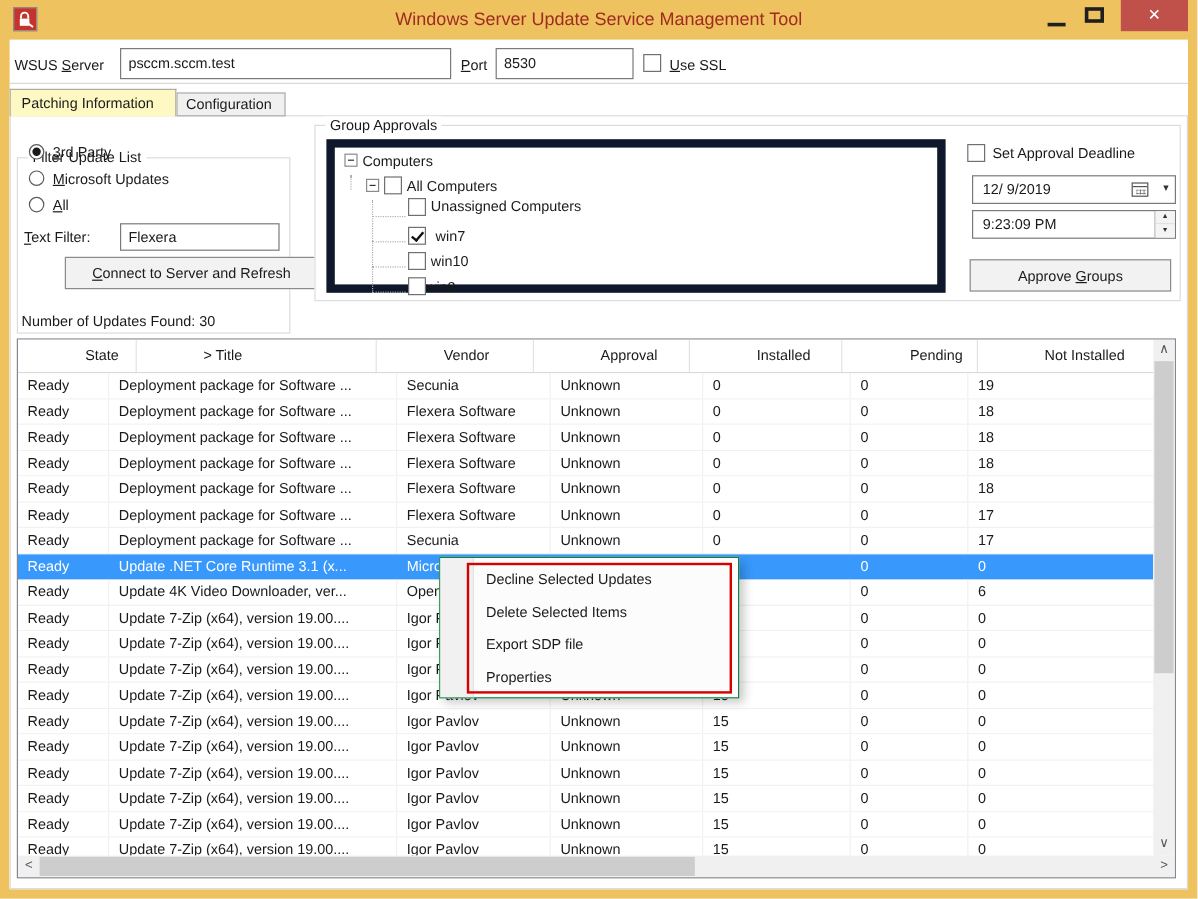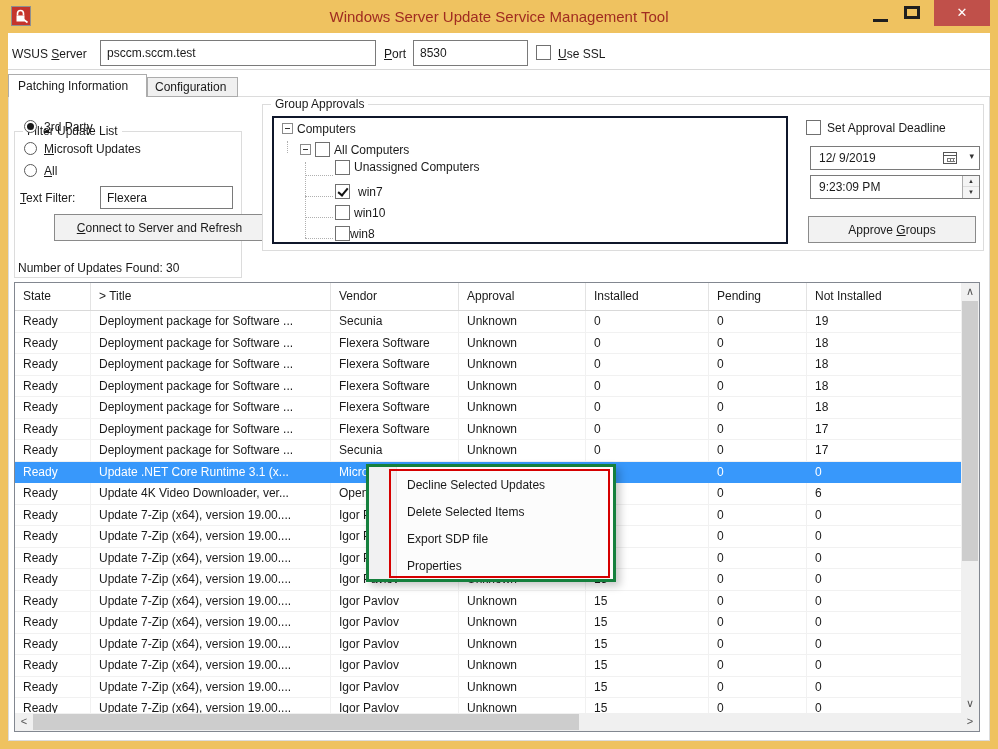--- a/index.html
+++ b/index.html
@@ -25,66 +25,66 @@
   .tbox { position:absolute; border:1px solid #7a7a7a; background:#fff; font-family:inherit; font-size:12px; color:#1a1a1a; padding-left:6px; }
   .cb { position:absolute; width:15px; height:15px; border:1px solid #707070; background:#fff; }
   .cb.checked::after { content:''; display:block; width:4px; height:8px; border-right:2px solid #111; border-bottom:2px solid #111; transform:rotate(40deg); margin:1px 0 0 4px; }
   .radio { position:absolute; width:13px; height:13px; border:1px solid #5a5a5a; border-radius:50%; background:#fff; }
   .radio.selected::after { content:''; position:absolute; left:2px; top:2px; width:7px; height:7px; background:#1a1a1a; border-radius:50%; }
   .btn { position:absolute; background:#f2f2f2; border:1px solid #8a8a8a; text-align:center; font-size:12px; color:#1a1a1a; }
 
   .hsep { position:absolute; left:8px; top:69px; width:982px; height:1px; background:#d8d8d8; }
 
   .tab { position:absolute; border:1px solid #acacac; }
-  .tab.active { left:8px; top:74px; width:139px; height:23px; background:#ffffff; border-bottom:none; z-index:3; padding:4px 0 0 9px; }
+  .tab.active { left:8px; top:74px; width:139px; height:23px; background:#fef9c3; border-bottom:none; z-index:3; padding:4px 0 0 9px; }
   .tab.inactive { left:147px; top:77px; width:91px; height:20px; background:#f0f0f0; padding:2px 0 0 7px; z-index:1; }
   .tabpage { position:absolute; left:8px; top:96px; width:982px; height:645px; border:1px solid #dcdcdc; background:#fff; z-index:0; }
 
   .group { position:absolute; border:1px solid #dcdcdc; background:#fff; }
   .group .legend { position:absolute; top:-8px; left:8px; background:#fff; padding:0 4px; white-space:nowrap; }
 
-  .treebox { position:absolute; left:272px; top:116px; width:516px; height:128px; border:2px solid #0f172a; background:#fff; }
+  .treebox { position:absolute; left:272px; top:116px; width:516px; height:128px; border:7px solid #0f172a; background:#fff; }
   .expander { position:absolute; width:11px; height:11px; border:1px solid #8a8a8a; background:#fff; }
   .expander::after { content:''; position:absolute; left:2px; top:4px; width:5px; height:1px; background:#333; }
   .dotv { position:absolute; width:1px; border-left:1px dotted #b0b0b0; }
   .doth { position:absolute; height:1px; border-top:1px dotted #b0b0b0; }
 
   .picker { position:absolute; border:1px solid #7a7a7a; background:#fff; }
   .picker .val { position:absolute; left:8px; top:4px; }
   .cal-icon { position:absolute; right:22px; top:5px; width:14px; height:12px; border:1px solid #555; }
   .cal-icon::before { content:''; position:absolute; left:0; top:2px; right:0; height:1px; background:#555; }
   .cal-icon::after { content:''; position:absolute; left:3px; top:5px; width:8px; height:4px;
       background:linear-gradient(#777 1px, transparent 1px) 0 0/3px 3px, linear-gradient(90deg,#777 1px, transparent 1px) 0 0/3px 3px; }
   .drop-arrow { position:absolute; right:5px; top:4px; font-size:9px; color:#333; }
   .spinner { position:absolute; right:0; top:0; width:17px; height:22px; border-left:1px solid #acacac; }
   .spinner div { width:100%; height:11px; background:#f4f4f4; border-bottom:1px solid #dcdcdc; text-align:center; font-size:6px; line-height:11px; color:#333; }
   .spinner div:last-child { border-bottom:none; }
 
   
   .listview { position:absolute; left:14px; top:282px; width:966px; height:450px; border:1px solid #828790; background:#fff; }
   .lv-inner { position:relative; width:964px; height:448px; overflow:hidden; }
   .lv-header { position:absolute; left:0; top:0; width:946px; height:28px; display:flex; background:#fff; border-bottom:1px solid #d9d9d9; }
-  .lv-hcell { padding:6px 0 0 8px; border-right:1px solid #e3e3e3; overflow:hidden; white-space:nowrap; }
+  .lv-hcell { padding:6px 0 0 8px; border-right:1px solid #e3e3e3; overflow:hidden; white-space:nowrap;margin-left:48px; }
   .lv-body { position:absolute; left:0; top:28px; width:946px; height:402px; overflow:hidden; }
   .lv-row { display:flex; width:946px; height:21.5px; border-bottom:1px solid #f1f1f1; background:#fff; }
   .lv-cell { padding:3px 0 0 8px; border-right:1px solid #f1f1f1; overflow:hidden; white-space:nowrap; }
   .lv-row.selected { background:var(--sel-blue,#3898FB); color:#fff; border-bottom:none; }
   .lv-row.selected .lv-cell { border-right:none; }
   .c0{width:76px;} .c1{width:240px;} .c2{width:128px;} .c3{width:127px;} .c4{width:123px;} .c5{width:98px;} .c6{width:154px; border-right:none;}
 
   .vscroll { position:absolute; left:946px; top:0; width:18px; height:430px; background:#f0f0f0; }
   .hscroll { position:absolute; left:0; top:430px; width:964px; height:18px; background:#f0f0f0; }
   .sb-arrow { position:absolute; color:#555; font-size:11px; text-align:center; }
   .vscroll .sb-arrow { width:18px; height:18px; line-height:16px; }
   .hscroll .sb-arrow { width:18px; height:18px; line-height:17px; }
   .v-thumb { position:absolute; left:1px; top:18px; width:16px; height:260px; background:#cdcdcd; }
   .h-thumb { position:absolute; left:18px; top:1px; width:546px; height:16px; background:#cdcdcd; }
 
   
-  .cmenu { position:absolute; left:366px; top:464px; width:250px; height:118px; background:#fcfcfc; border:3px solid #15803d; box-shadow:4px 4px 8px rgba(0,0,0,0.22); z-index:10; }
+  .cmenu { position:absolute; left:366px; top:464px; width:250px; height:118px; background:#fcfcfc; border:1px solid #15803d; box-shadow:4px 4px 8px rgba(0,0,0,0.22); z-index:10; }
   .cmenu .gutter { position:absolute; left:0; top:0; bottom:0; width:28px; background:#f1f1f2; border-right:1px solid #e2e2e3; }
   .cmenu .items { position:absolute; left:0; top:5px; right:0; }
   .menu-item { height:27px; padding:6px 0 0 38px; white-space:nowrap; }
   .red-rect { position:absolute; left:389px; top:469px; width:221px; height:109px; border:2px solid var(--ann-red,#D50000); z-index:11; }
 </style>
 </head>
 <body>
 
 <div class="window">
 

